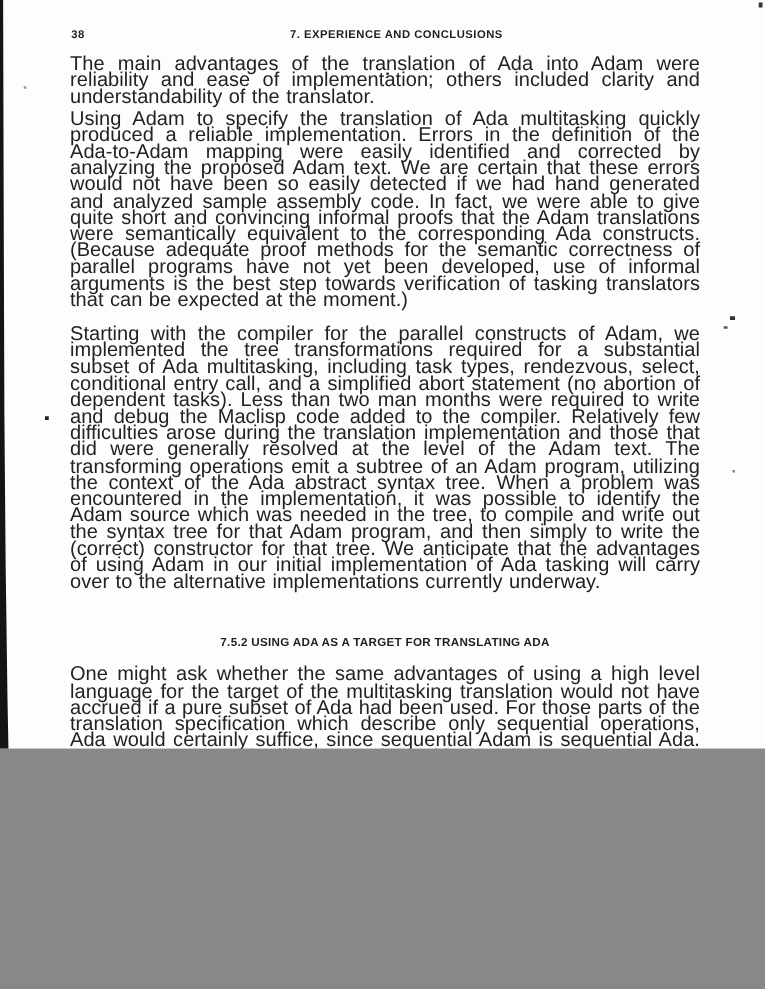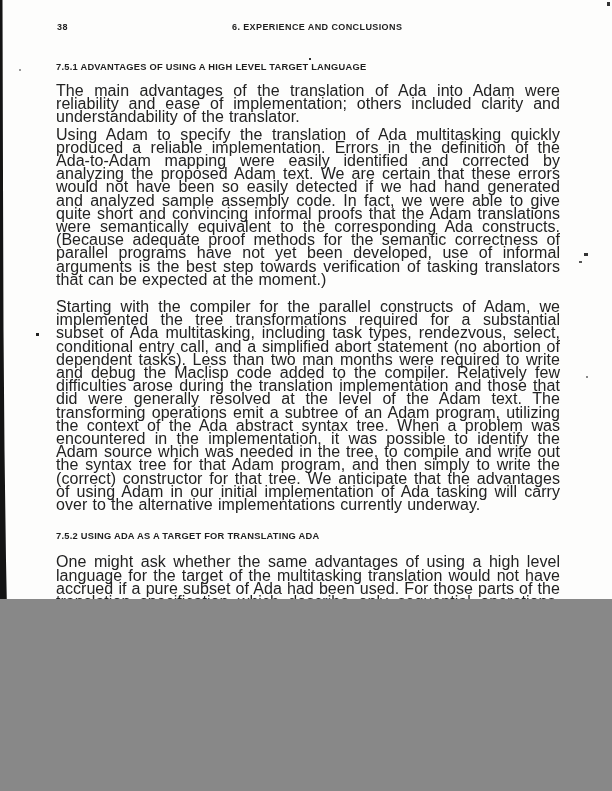--- a/index.html
+++ b/index.html
@@ -23,21 +23,21 @@
     position:relative;height:12px;
     font-size:9px;font-weight:700;letter-spacing:.4px;
   }
   .hdr .pno{position:absolute;left:1px;top:0;}
   .hdr .run{position:absolute;left:176px;top:0;}
   .sec-heading{
     font-size:9.3px;font-weight:700;letter-spacing:.25px;
     line-height:11px;
   }
   .h-751{margin-top:28px;}
-  .h-752{margin-top:20px;}
+  .h-752{margin-top:37px;text-align:center;}
   .h-753{margin-top:26px;}
   .para{
     font-size:16px;line-height:13.2px;
     text-align:justify;
     letter-spacing:.05px;word-spacing:.6px;
     color:#222;
   }
   .p1{margin-top:11px;}
   .p2{margin-top:4px;}
   .p3{margin-top:14px;}
@@ -62,25 +62,24 @@
   <div class="speck" style="left:585px;top:645px;width:2px;height:2px;background:#aaa;"></div>
   <div class="speck" style="left:198px;top:726px;width:2px;height:2px;background:#b5b5b5;"></div>
   <div class="speck" style="left:207px;top:736px;width:1px;height:2px;background:#c8c8c8;"></div>
   <div class="speck" style="left:277px;top:771px;width:2px;height:2px;background:#c0c0c0;"></div>
   <div class="speck" style="left:524px;top:704px;width:2px;height:1px;background:#cccccc;"></div>
 
   <div class="content">
 
     <div class="hdr">
       <span class="pno">38</span>
-      <span class="run">6. EXPERIENCE AND CONCLUSIONS</span>
+      <span class="run">7. EXPERIENCE AND CONCLUSIONS</span>
     </div>
 
     <div>
-      <div class="sec-heading h-751">7.5.1 ADVANTAGES OF USING A HIGH LEVEL TARGET LANGUAGE</div>
       <div class="para p1">The main advantages of the translation of Ada into Adam were reliability and ease of implementation; others included clarity and understandability of the translator.</div>
       <div class="para p2">Using Adam to specify the translation of Ada multitasking quickly produced a reliable implementation. Errors in the definition of the Ada-to-Adam mapping were easily identified and corrected by analyzing the proposed Adam text. We are certain that these errors would not have been so easily detected if we had hand generated and analyzed sample assembly code.  In fact, we were able to give quite short and convincing informal proofs that the Adam translations were semantically equivalent to the corresponding Ada constructs.  (Because adequate proof methods for the semantic correctness of parallel programs have not yet been developed, use of informal arguments is the best step towards verification of tasking translators that can be expected at the moment.)</div>
       <div class="para p3">Starting with the compiler for the parallel constructs of Adam, we implemented the tree transformations required for a substantial subset of Ada multitasking, including task types, rendezvous, select, conditional entry call, and a simplified abort statement (no abortion of dependent tasks).  Less than two man months were required to write and debug the Maclisp code added to the compiler.  Relatively few difficulties arose during the translation implementation and those that did were generally resolved at the level of the Adam text. The transforming operations emit a subtree of an Adam program, utilizing the context of the Ada abstract syntax tree.  When a problem was encountered in the implementation, it was possible to identify the Adam source which was needed in the tree, to compile and write out the syntax tree for that Adam program, and then simply to write the (correct) constructor for that tree.  We anticipate that the advantages of using Adam in our initial implementation of Ada tasking will carry over to the alternative implementations currently underway.</div>
     </div>
 
     <div>
       <div class="sec-heading h-752">7.5.2 USING ADA AS A TARGET FOR TRANSLATING ADA</div>
       <div class="para p4">One might ask whether the same advantages of using a high level language for the target of the multitasking translation would not have accrued if a pure subset of Ada had been used.  For those parts of the translation specification which describe only sequential operations, Ada would certainly suffice, since sequential Adam is sequential Ada.  However, one would still have to deal with describing concurrency by using a restricted target subset of Ada.  The target, of course, could not utilize any form of rendezvous.  One could restrict the usage of tasks to only those with no entries, eliminate select and accept statements, and have all inter-task communication be carried out by operations on shared data structures (packages) for which one had explicitly written the exclusion and synchronization mechanisms.  However, in such an Ada system, the problems of interfacing to a supervisor and of naming tasks would still be present.  Furthermore, the discipline of scheduling the visible operations of the shared data structures would have to be carefully followed.  In such a system in Ada, it would not be possible to determine from their visible parts which packages were shared by tasks (and hence had scheduling) and which packages were not.  These problems motivated many of the constructs of Adam, and, hence, specifying the multitasking translation should be easier and clearer in Adam.</div>
     </div>
 

